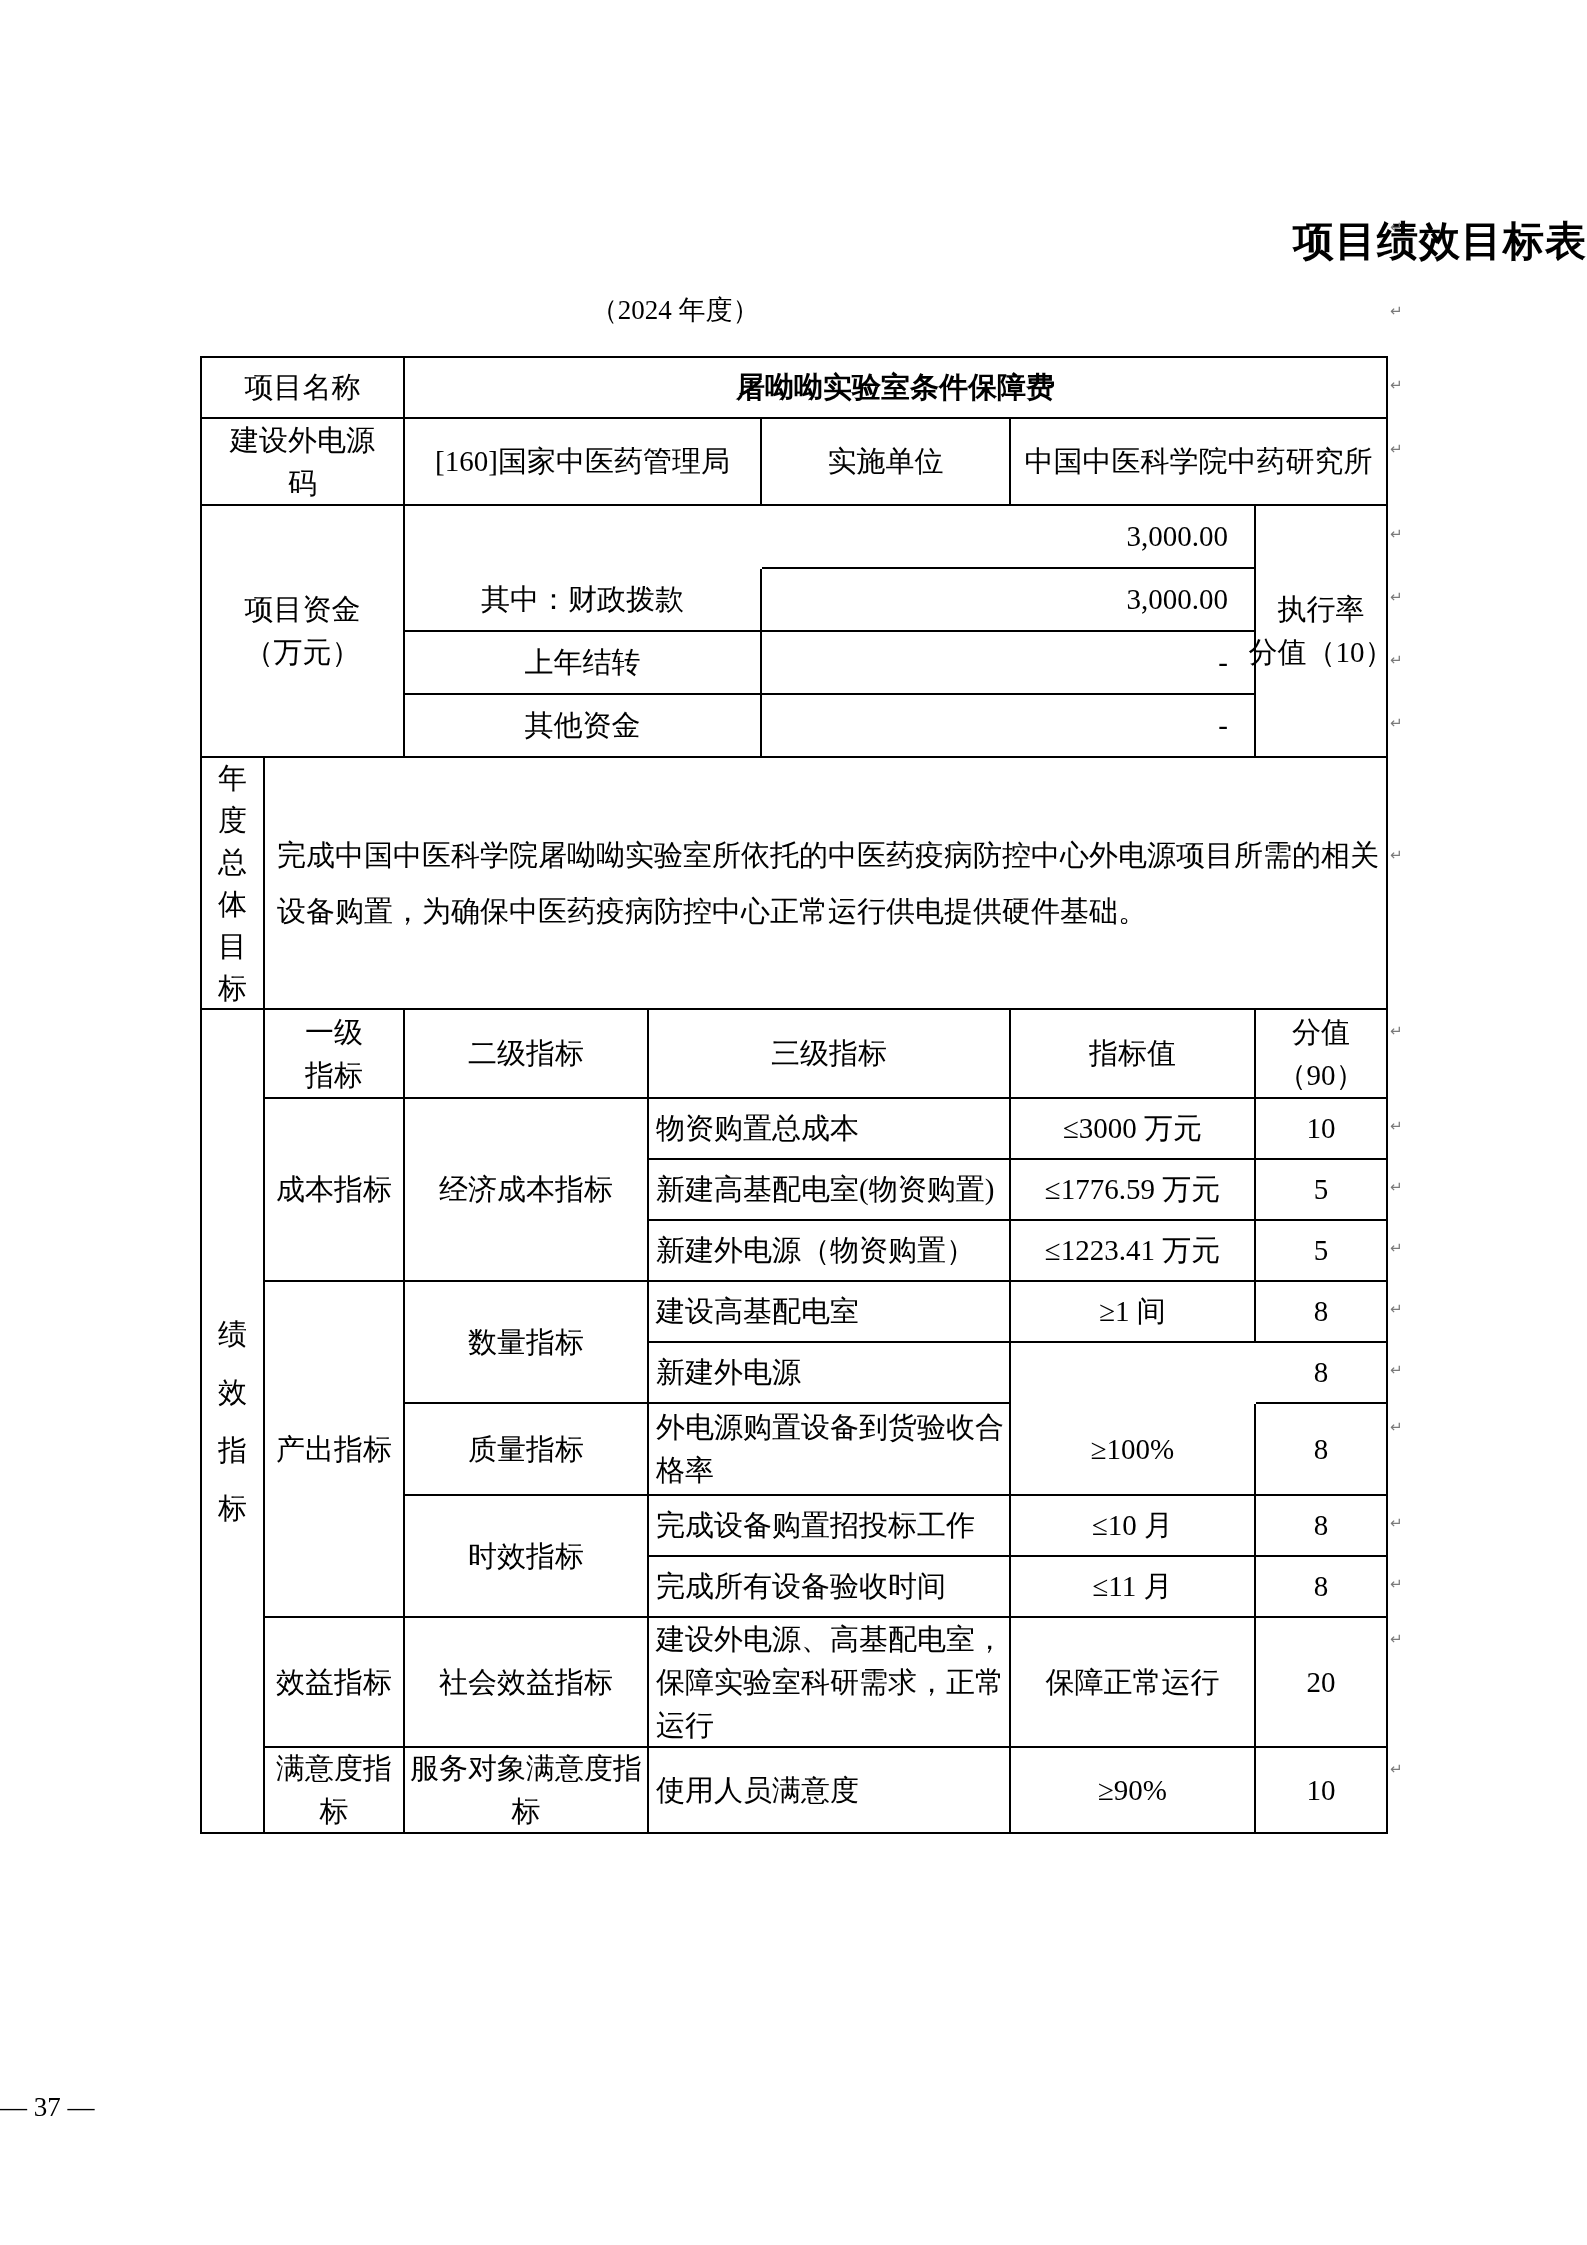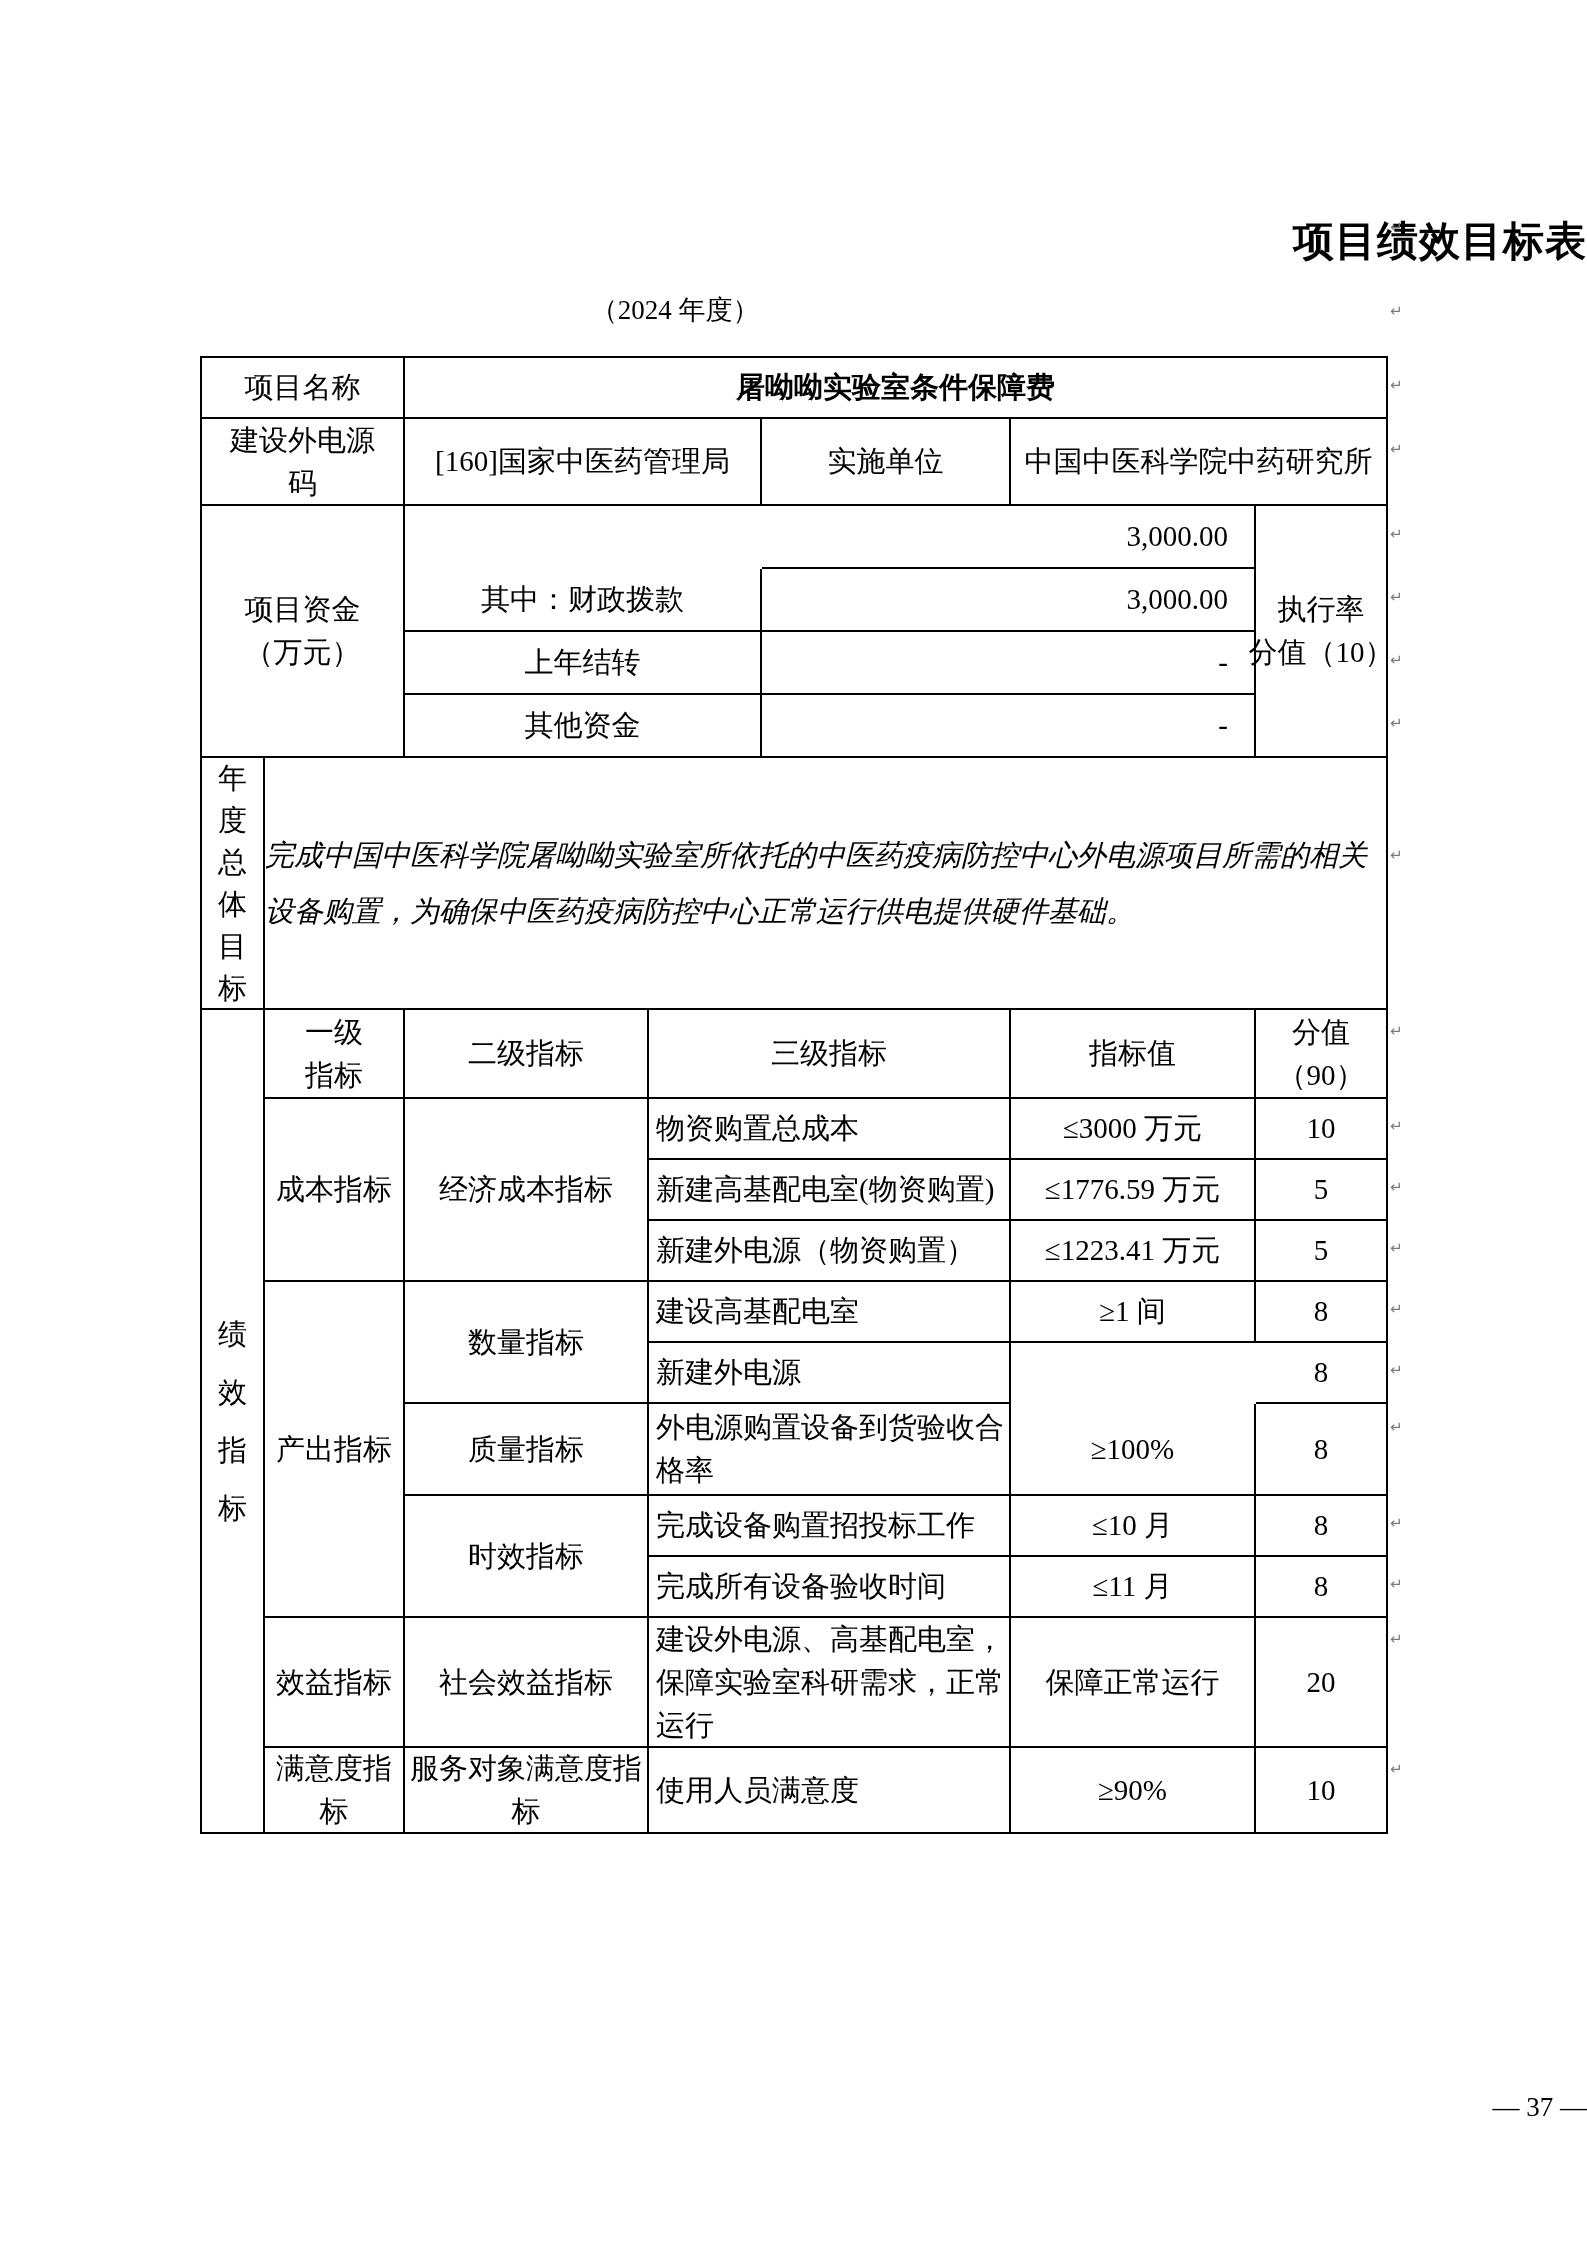--- a/index.html
+++ b/index.html
@@ -9,41 +9,41 @@
   }
   .doc-title{
     position:absolute;left:0;top:214px;width:1587px;text-align:right;
     font-size:41px;font-weight:700;letter-spacing:1px;
   }
   .doc-subtitle{
     position:absolute;left:0;top:292px;width:1350px;text-align:center;
     font-size:27px;
   }
   .page-number{
-    position:absolute;left:0;top:2092px;width:1587px;text-align:right;
+    position:absolute;left:0;top:2092px;width:1587px;text-align:left;
     font-size:27px;
   }
   .grid{
     position:absolute;left:200px;top:356px;
     display:grid;
     grid-template-columns:63px 140px 244px 113px 249px 245px 132px;
     grid-template-rows:61px 87px 63px 63px 63px 63px 252px 89px 61px 61px 61px 61px 61px 92px 61px 61px 130px 86px;
     border-top:2px solid #000;border-left:2px solid #000;
   }
   .c{
     border-right:2px solid #000;border-bottom:2px solid #000;
     display:flex;flex-direction:column;align-items:center;justify-content:center;
     text-align:center;font-size:29px;line-height:43px;
     box-sizing:border-box;overflow:visible;white-space:nowrap;
   }
   .c .ln{white-space:nowrap;}
   .hleft{align-items:flex-start;text-align:left;padding-left:7px;}
   .hright{align-items:flex-end;text-align:right;padding-right:26px;}
   .bold{font-weight:700;}
-  .goal{line-height:56px;padding-left:0;font-style:italic;}
+  .goal{line-height:56px;padding-left:12px;}
   .vtext{
     width:32px;word-break:break-all;white-space:normal;text-align:center;
   }
   .vgoal{line-height:42px;font-family:Liberation Serif, serif;}
   .vperf{line-height:58px;}
   .rmark{
     position:absolute;left:1390px;font-size:15px;color:#7a7a7a;
     font-family:"DejaVu Sans",sans-serif;
   }
 </style>

